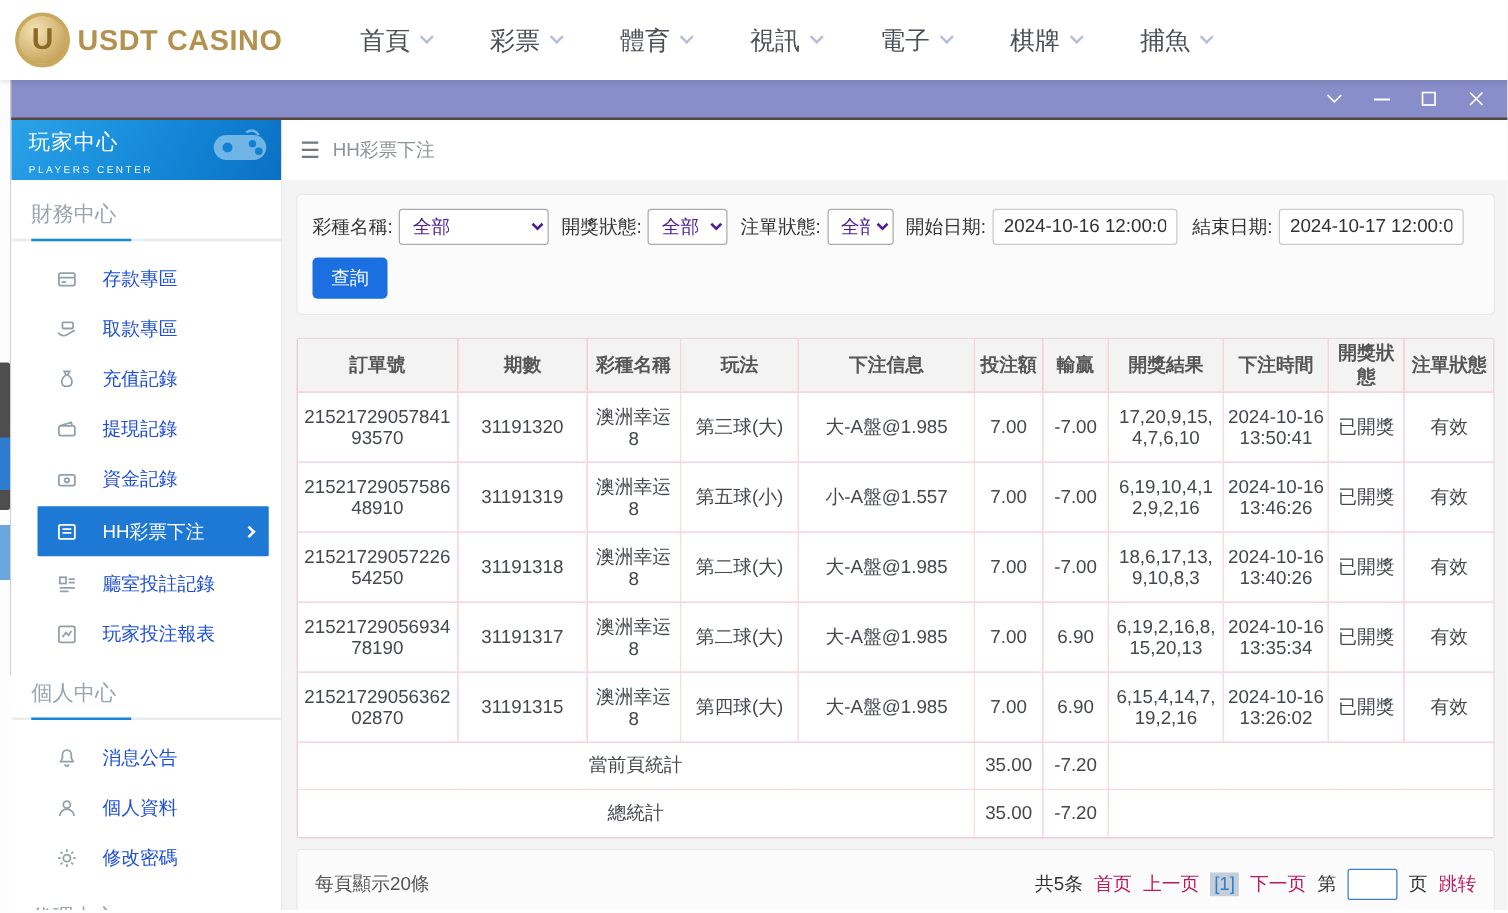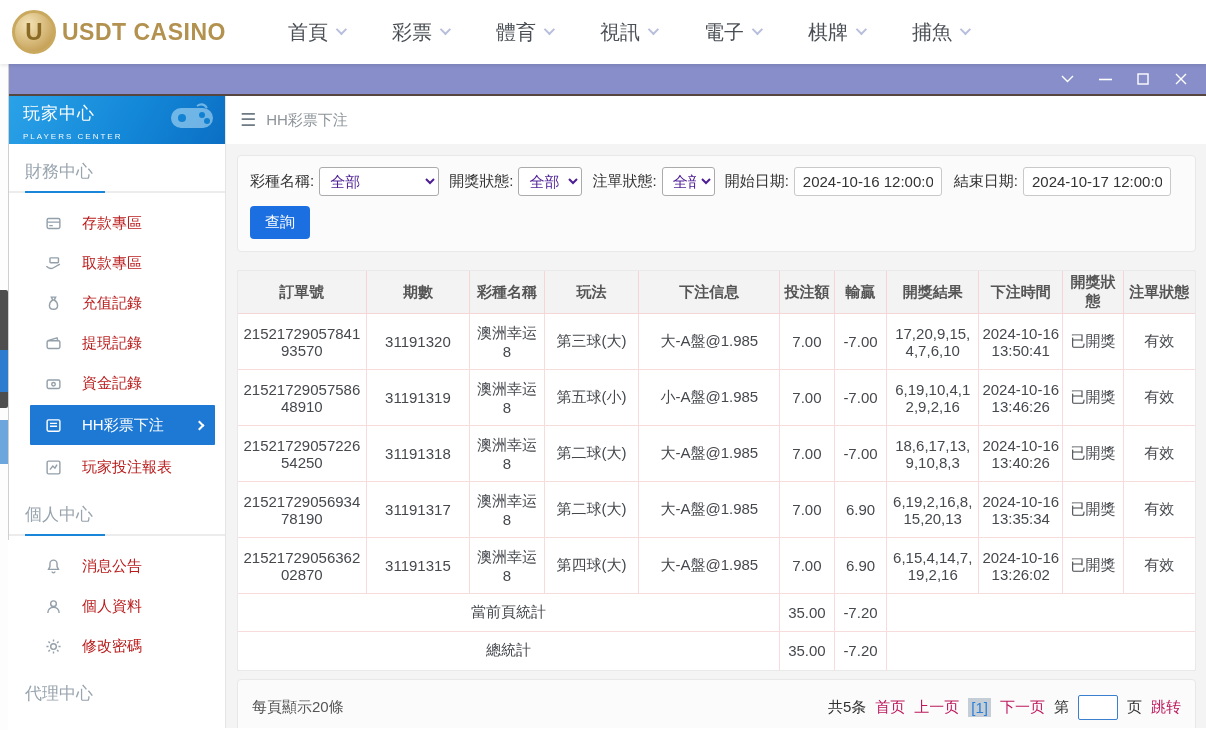--- a/index.html
+++ b/index.html
@@ -36,21 +36,21 @@
     color:#fff; padding:6px 10px 0 14px; position:relative; overflow:hidden; }
   .sb-banner h1 { font-size:17px; font-weight:normal; letter-spacing:1px; }
   .sb-banner small { font-size:8px; letter-spacing:2px; opacity:.95; }
   .sb-gamepad { position:absolute; right:10px; top:6px; opacity:.55; }
   .sb-section { margin-top:10px; }
   .sb-sec-label { font-size:17px; color:#98a4ae; padding:6px 0 8px 16px; }
   .sb-sec-line { height:2px; background:#ececec; position:relative; }
   .sb-sec-line::before { content:""; position:absolute; left:16px; top:0; width:80px; height:2px; background:#1a86d9; }
   .sb-items { padding-top:10px; }
   .sb-item { height:40px; display:flex; align-items:center; padding-left:36px;
-    color:#b91c1c; font-size:15px; cursor:pointer; }
+    color:#1d4ed8; font-size:15px; cursor:pointer; }
   .sb-item .ico { width:17px; height:17px; margin-right:20px; color:#93a0aa; flex:0 0 auto; }
   .sb-item.active { background:#1e79d5; color:#fff; margin:2px 10px 2px 21px; padding-left:15px; border-radius:1px; }
   .sb-item.active .ico { color:#fff; }
   .sb-item .arrow { margin-left:auto; margin-right:12px; width:7px; height:7px;
     border-right:2px solid #fff; border-top:2px solid #fff; transform:rotate(45deg); }
 
   
   .main { flex:1; display:flex; flex-direction:column; background:#f4f4f4; min-width:0; }
   .crumbbar { height:48px; background:#fff; display:flex; align-items:center; padding-left:14px;
     color:#8c9399; font-size:15px; }
@@ -245,20 +245,29 @@
           </div>
           <div class="sb-item active">
             <span class="ico">
                 <svg width="17" height="17" viewBox="0 0 24 24" fill="none" stroke="currentColor" stroke-width="2">
                   <rect x="3" y="4" width="18" height="16" rx="2"></rect>
                   <path d="M7 9 H17 M7 13 H17"></path>
                 </svg>
               </span>
             <span>HH彩票下注</span>
             <i class="arrow"></i>
+          </div>
+          <div class="sb-item">
+            <span class="ico">
+                <svg width="17" height="17" viewBox="0 0 24 24" fill="none" stroke="currentColor" stroke-width="2">
+                  <rect x="4" y="4" width="7" height="7"></rect>
+                  <path d="M14 6 H21 M14 10 H21 M4 16 H21 M4 20 H14"></path>
+                </svg>
+              </span>
+            <span>廳室投註記錄</span>
           </div>
           <div class="sb-item">
             <span class="ico">
                 <svg width="17" height="17" viewBox="0 0 24 24" fill="none" stroke="currentColor" stroke-width="2">
                   <rect x="3" y="3" width="18" height="18" rx="2"></rect>
                   <path d="M7 15 L11 10 L14 13 L17 8"></path>
                 </svg>
               </span>
             <span>玩家投注報表</span>
           </div>
@@ -379,21 +388,21 @@
                     <td>2024-10-16 13:50:41</td>
                     <td>已開獎</td>
                     <td>有效</td>
                   </tr>
 
                   <tr>
                     <td>2152172905758648910</td>
                     <td>31191319</td>
                     <td>澳洲幸运8</td>
                     <td>第五球(小)</td>
-                    <td>小-A盤@1.985</td>
+                    <td>小-A盤@1.557</td>
                     <td>7.00</td>
                     <td>-7.00</td>
                     <td>6,19,10,4,12,9,2,16</td>
                     <td>2024-10-16 13:46:26</td>
                     <td>已開獎</td>
                     <td>有效</td>
                   </tr>
 
                   <tr>
                     <td>2152172905722654250</td>

